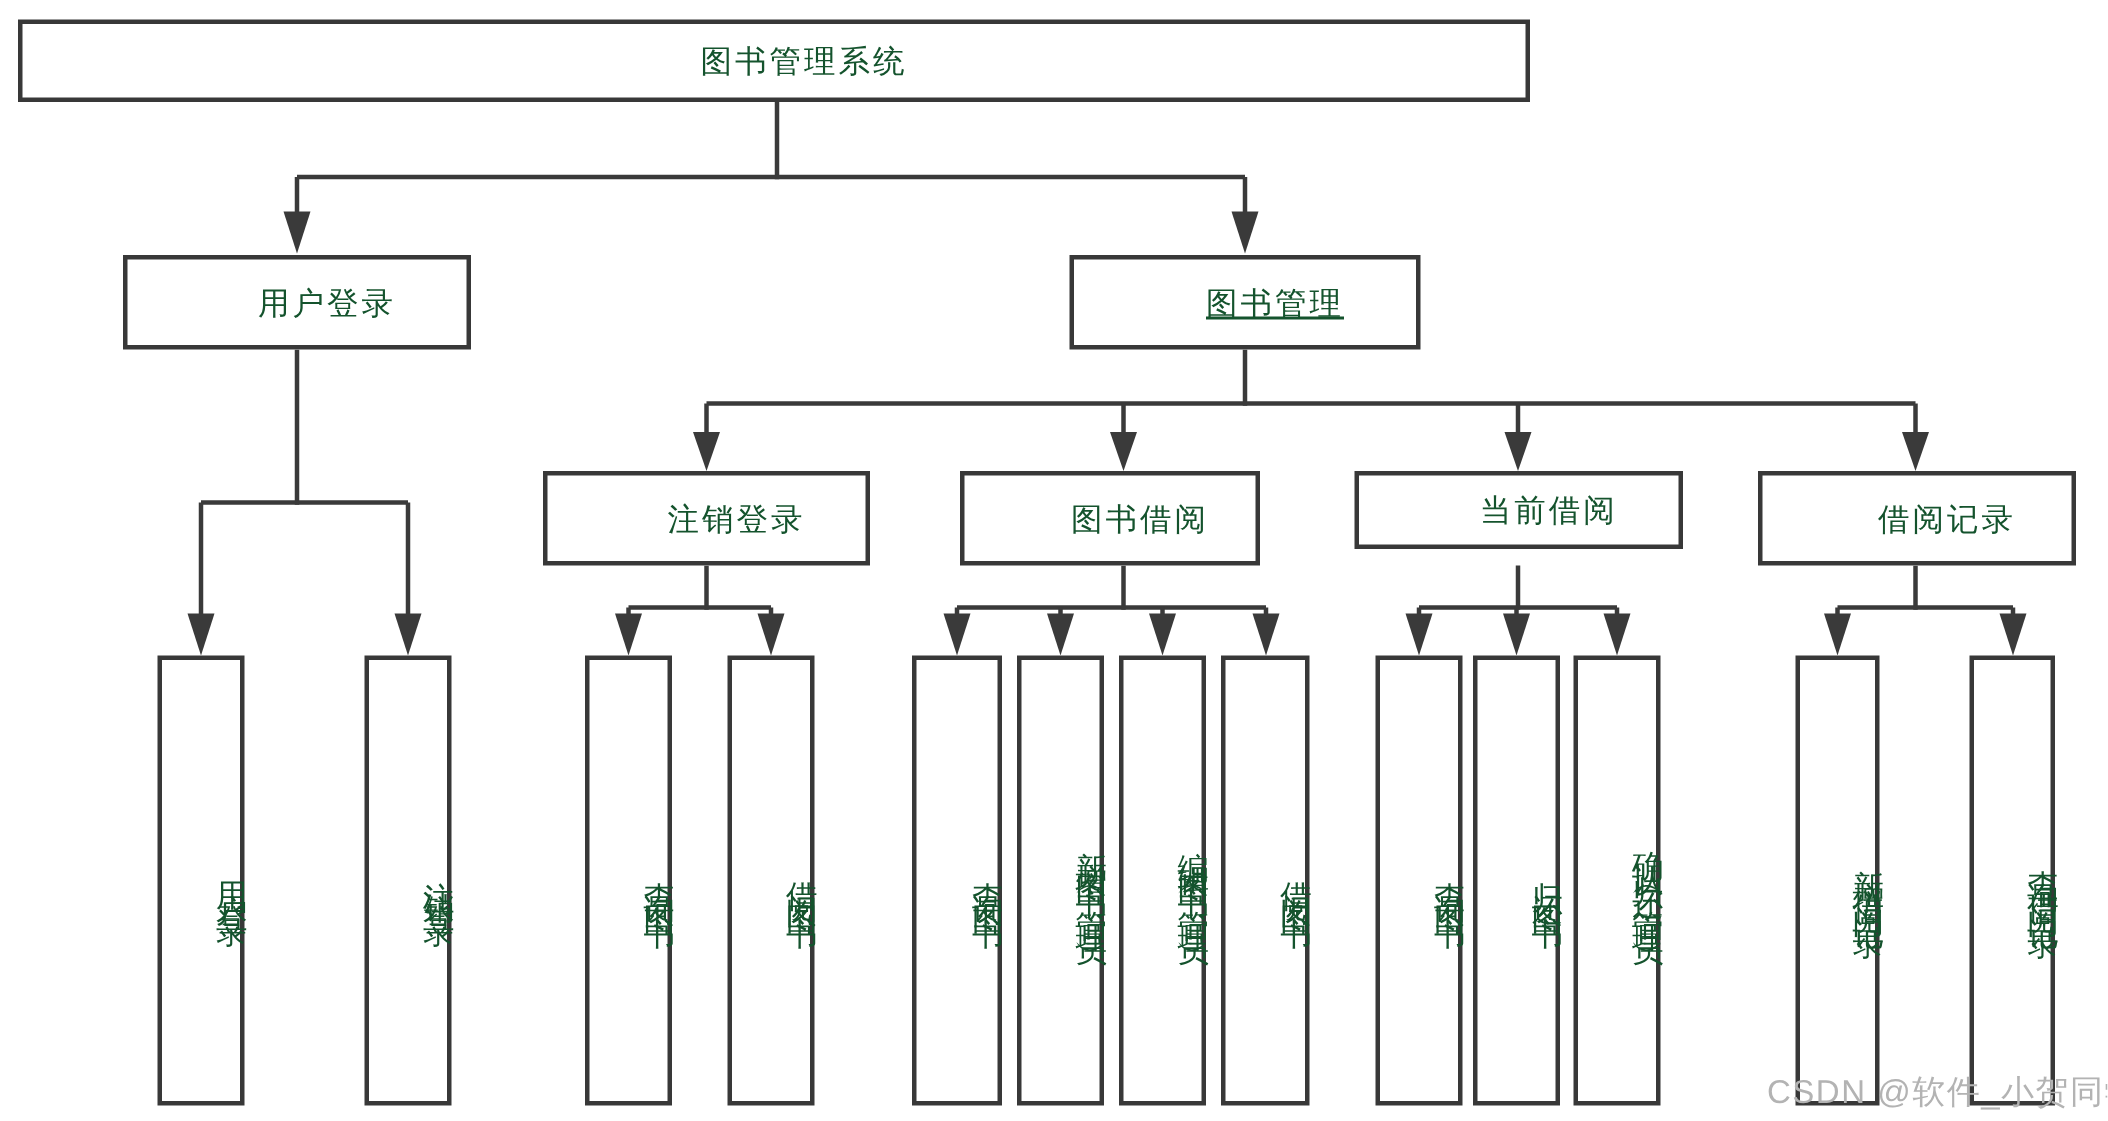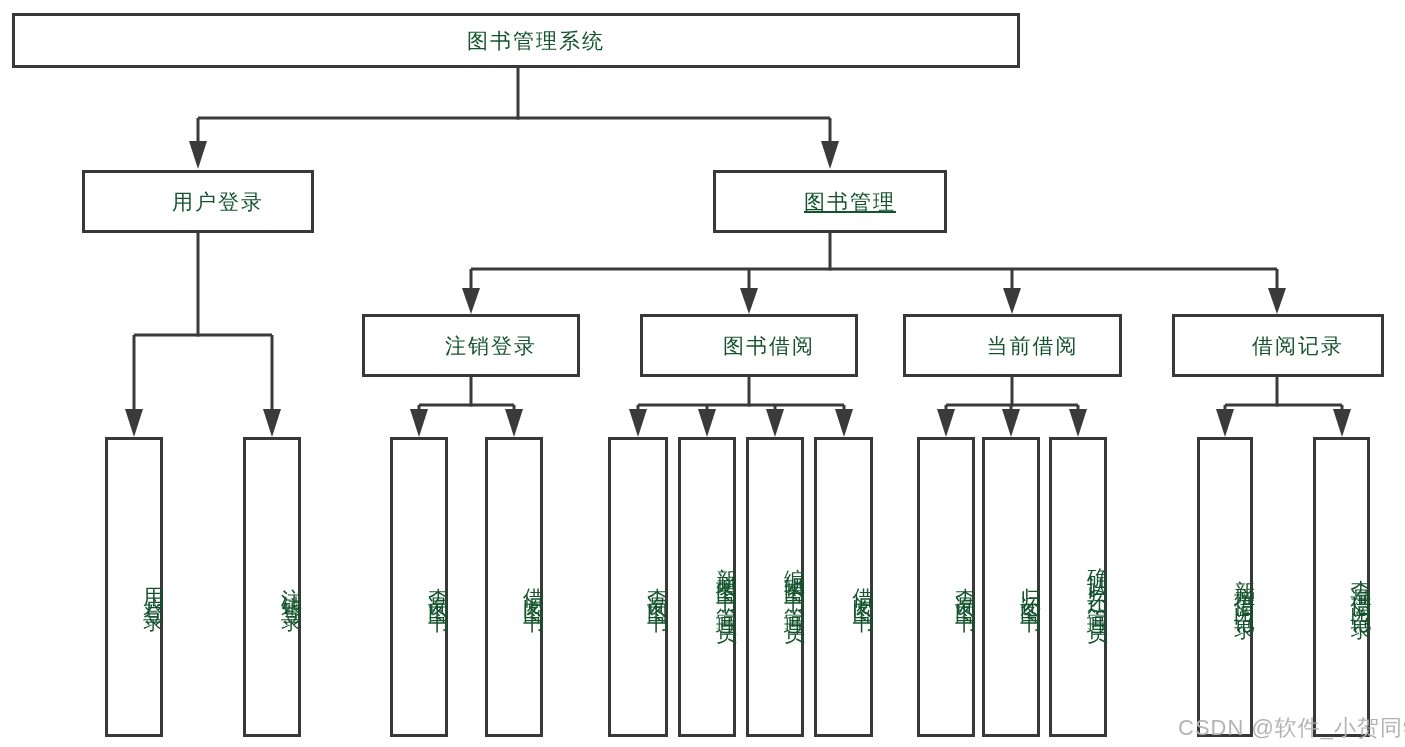--- a/index.html
+++ b/index.html
@@ -132,22 +132,22 @@
       <polygon points="1333,409 1351,409 1342,437" stroke="none"></polygon>
     </g>
   </svg>
 
   <div class="node" style="left:12px; top:13px; width:1008px; height:55px;">图书管理系统</div>
 
   <div class="node" style="left:82px; top:170px; width:232px; height:63px;">用户登录</div>
   <div class="node" style="left:713px; top:170px; width:234px; height:63px;text-decoration:underline;">图书管理</div>
 
   <div class="node" style="left:362px; top:314px; width:218px; height:63px;">注销登录</div>
-  <div class="node" style="left:640px; top:314px; width:218px; height:63px;">图书借阅</div>
-  <div class="node" style="left:903px; top:314px; width:219px; height:63px;">当前借阅</div>
+  <div class="node" style="left:640px; top:314px; width:200px; height:63px;">图书借阅</div>
+  <div class="node" style="left:903px; top:314px; width:219px; height:52px;">当前借阅</div>
   <div class="node" style="left:1172px; top:314px; width:212px; height:63px;">借阅记录</div>
 
   <div class="node leaf" style="left:105px; top:437px; width:58px; height:300px;">用户登录</div>
   <div class="node leaf" style="left:243px; top:437px; width:58px; height:300px;">注销登录</div>
 
   <div class="node leaf" style="left:390px; top:437px; width:58px; height:300px;">查询图书</div>
   <div class="node leaf" style="left:485px; top:437px; width:58px; height:300px;">借阅图书</div>
 
   <div class="node leaf" style="left:608px; top:437px; width:60px; height:300px;">查询图书</div>
   <div class="node leaf" style="left:678px; top:437px; width:58px; height:300px;">新增图书（管理员）</div>

